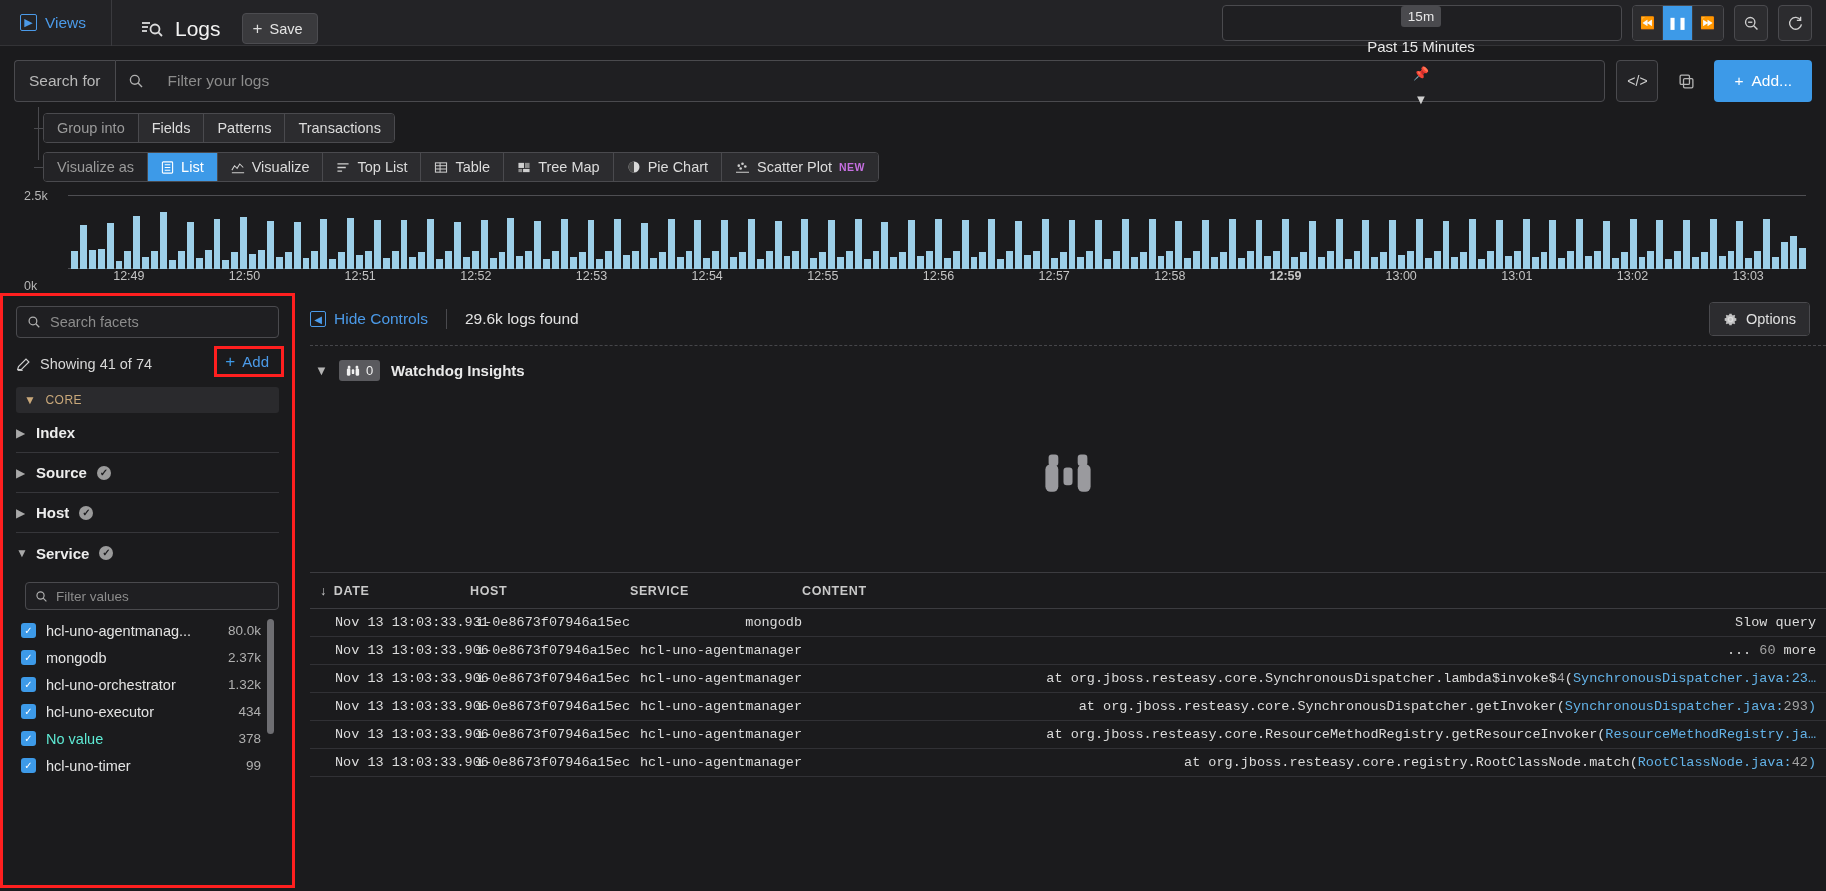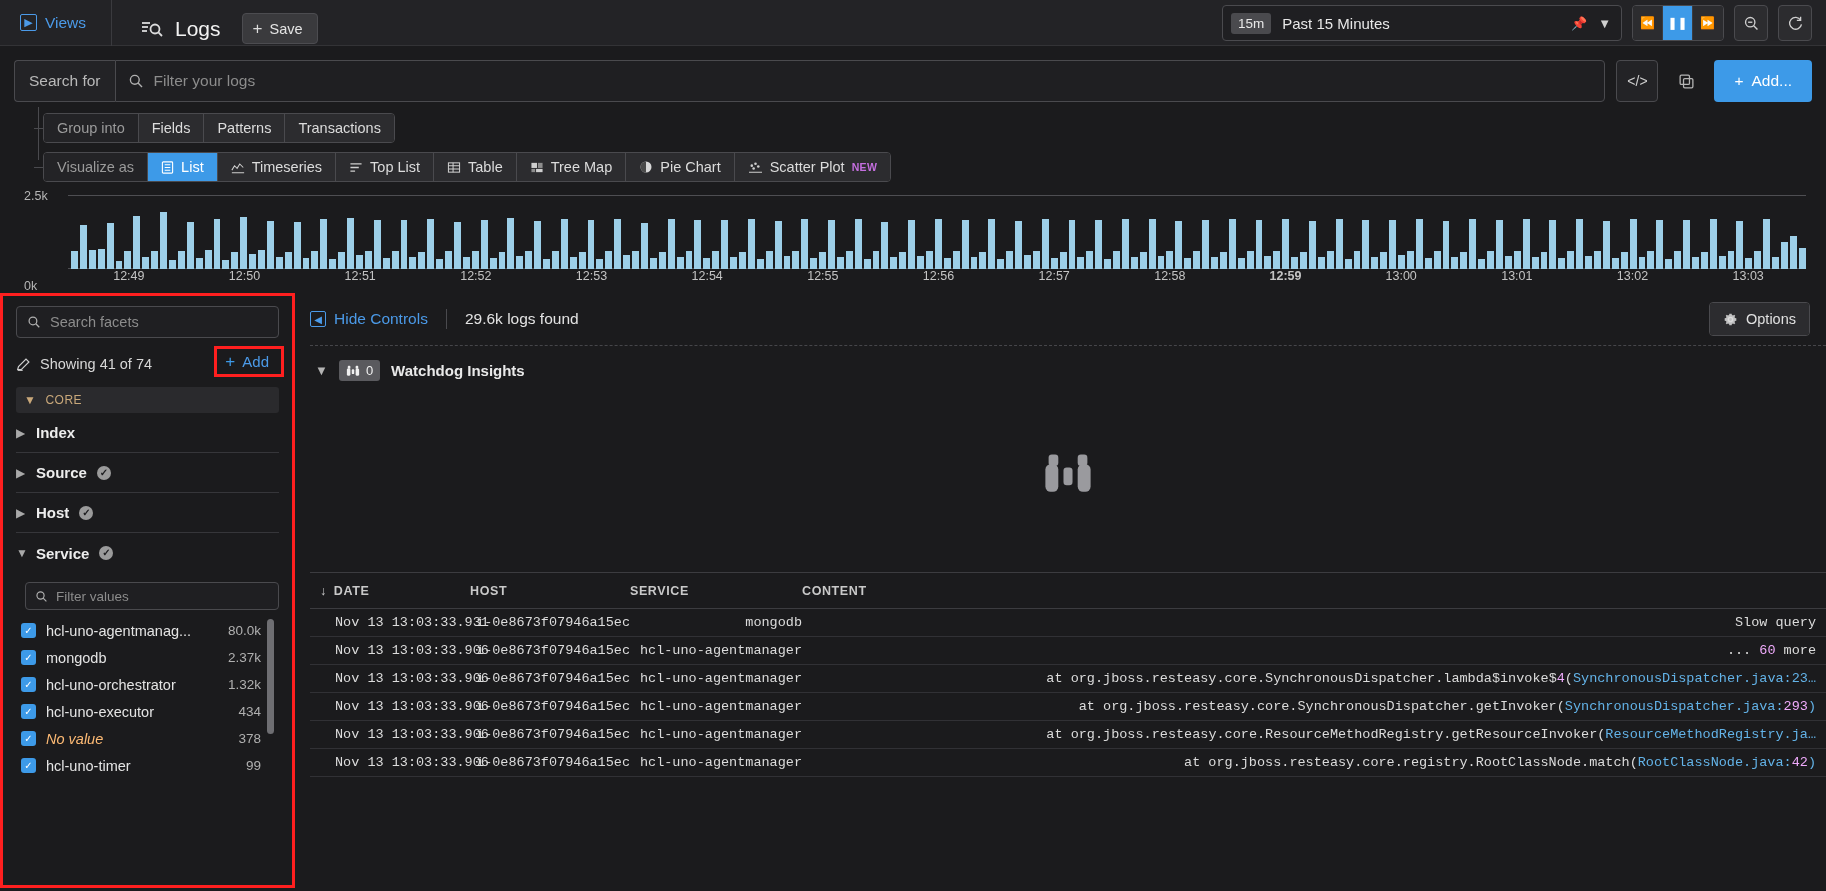--- a/index.html
+++ b/index.html
@@ -39,21 +39,21 @@
   .save-btn .plus { font-size: 17px; color: #dcdcdc; line-height: 1; }
   .save-btn .lbl { font-size: 14.5px; color: #e4e4e4; }
 
   .time-area {
     position: absolute; right: 14px; top: 5px;
     display: flex; align-items: center; gap: 10px;
   }
   .time-picker {
     width: 400px; height: 36px; border: 1px solid #4a4a4e; border-radius: 4px;
     background: #1f1f22; display: flex; align-items: center; padding: 0 10px 0 8px;
-    gap: 11px; cursor: pointer;
+    gap: 11px; cursor: pointer; flex-direction: column;
   }
   .time-badge {
     background: #4a4a4e; border-radius: 3px; padding: 3px 7px;
     font-size: 13.5px; color: #e8e8e8;
   }
   .time-text { font-size: 15px; color: #e8e8e8; flex: 1; }
   .pin-icon, .chev { color: #cfcfcf; font-size: 13px; }
   .seg-group { display: flex; border: 1px solid #4a4a4e; border-radius: 4px; overflow: hidden; height: 36px; }
   .seg-btn {
     width: 30px; height: 34px; display: flex; align-items: center; justify-content: center;
@@ -70,21 +70,21 @@
 
   
   #searchrow { padding: 14px 14px 0 14px; display: flex; align-items: flex-start; gap: 11px; }
   .searchbox { flex: 1; display: flex; height: 42px; }
   .search-for {
     display: flex; align-items: center; padding: 0 14px; font-size: 15.5px;
     color: #b9b9b9; background: #232326; border: 1px solid #4a4a4e;
     border-right: none; border-radius: 4px 0 0 4px;
   }
   .search-input-wrap {
-    flex: 1; display: flex; align-items: center; gap: 10px; padding: 0 12px;
+    flex: 1; display: flex; align-items: center; gap: 24px; padding: 0 12px;
     background: #1f1f22; border: 1px solid #4a4a4e; border-radius: 0 4px 4px 0;
   }
   .search-input-wrap input {
     flex: 1; background: transparent; border: none; outline: none;
     color: #e6e6e6; font-size: 15.5px; font-family: "Liberation Sans", sans-serif;
   }
   .search-input-wrap input::placeholder { color: #8c8c8c; }
   .code-btn {
     width: 42px; height: 42px; border: 1px solid #4a4a4e; border-radius: 4px;
     background: #232326; display: flex; align-items: center; justify-content: center;
@@ -190,21 +190,21 @@
   }
   .values-filter input::placeholder { color: #8c8c8c; }
   .val-list { position: relative; padding-left: 5px; }
   .val-row { display: flex; align-items: center; height: 27px; gap: 10px; cursor: pointer; }
   .cbox {
     width: 15px; height: 15px; border-radius: 3px; background: #3d9ae8;
     display: flex; align-items: center; justify-content: center;
     color: #fff; font-size: 10px; line-height: 1;
   }
   .val-name { flex: 1; font-size: 14.5px; color: #e4e4e4; white-space: nowrap; overflow: hidden; }
-  .val-name.novalue { font-style: italic; color: #fdba74; }
+  .val-name.novalue { color: #5eead4; }
   .val-count { font-size: 13.5px; color: #b0b0b0; margin-right: 18px; }
   .val-scroll {
     position: absolute; right: 5px; top: 2px; width: 7px; height: 115px;
     background: #6e6e72; border-radius: 4px;
   }
 
   
   #main { flex: 1; padding-left: 15px; display: flex; flex-direction: column; }
   .main-hdr { height: 52px; display: flex; align-items: center; padding-right: 16px; }
   .hide-ctrl { display: flex; align-items: center; gap: 8px; cursor: pointer; }
@@ -249,21 +249,21 @@
   .lt-row {
     display: flex; height: 28px; align-items: center;
     border-bottom: 1px solid #313135; font-size: 13.5px; color: #dcdcdc;
     white-space: nowrap; overflow: hidden;
   }
   .c-date { width: 160px; padding-left: 25px; }
   .c-host { width: 160px; }
   .c-svc  { width: 172px; }
   .c-cnt  { flex: 1; overflow: hidden; text-overflow: ellipsis; padding-right: 10px; }
   .lt-head .c-date { padding-left: 10px; display: flex; align-items: center; gap: 7px; }
-  .grn { color: #f0abfc; }
+  .grn { color: #a3a3a3; }
   .blu { color: #63b3e8; }
 </style>
 </head>
 <body>
 
 <div id="topbar">
   <div class="views-block">
     <span class="views-icon">▶</span>
     <span class="views-label">Views</span>
   </div>
@@ -362,21 +362,21 @@
             <line x1="4" y1="10" x2="10" y2="10"></line>
         </svg>
         <span>List</span>
       </div>
 
       <div class="pill">
         <svg width="14" height="13" viewBox="0 0 16 14" fill="none" stroke="#cfcfcf" stroke-width="1.2">
           <polyline points="1,10 4,5 7,8 10,3 14,7"></polyline>
             <line x1="1" y1="13" x2="15" y2="13"></line>
         </svg>
-        <span>Timeseries</span>
+        <span>Visualize</span>
       </div>
 
       <div class="pill">
         <svg width="14" height="13" viewBox="0 0 14 14" fill="none" stroke="#cfcfcf" stroke-width="1.4">
           <line x1="1" y1="3" x2="13" y2="3"></line>
             <line x1="1" y1="7" x2="10" y2="7"></line>
             <line x1="1" y1="11" x2="6" y2="11"></line>
         </svg>
         <span>Top List</span>
       </div>

